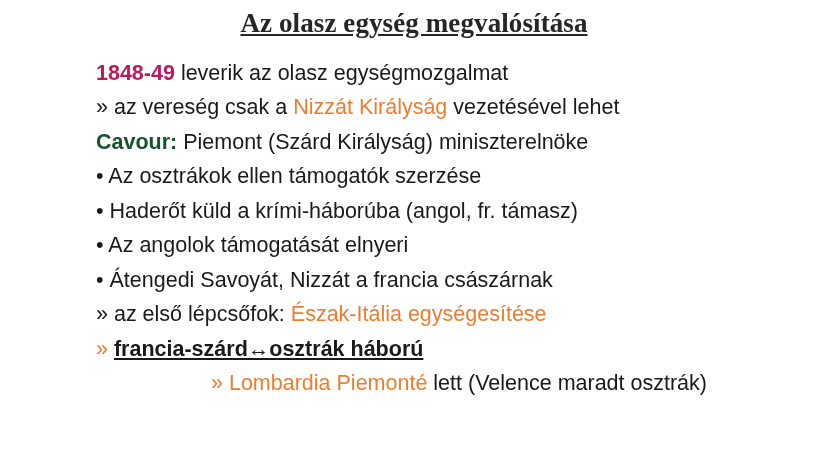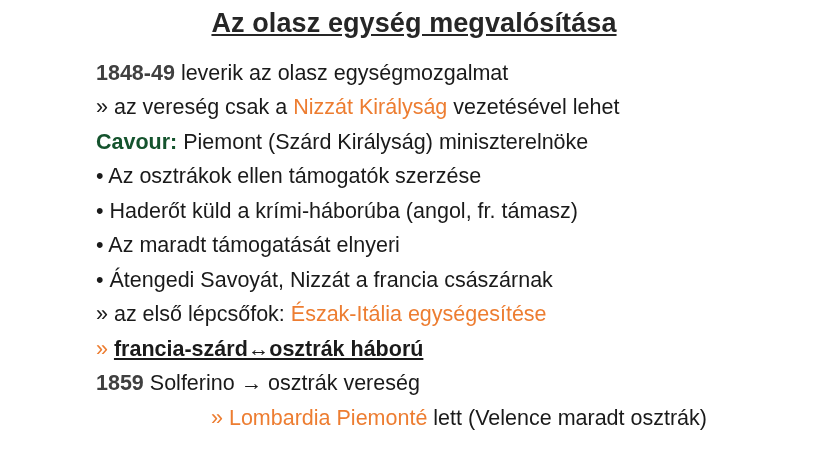--- a/index.html
+++ b/index.html
@@ -23,40 +23,41 @@
     position: absolute;
     left: 0;
     top: 8px;
     width: 828px;
     text-align: center;
     font-size: 27px;
     font-weight: bold;
     color: #262626;
     text-decoration: underline;
     letter-spacing: 0.1px;
+    font-family: Liberation Serif, serif;
   }
   .body-block {
     position: absolute;
     left: 96px;
     top: 56px;
     width: 700px;
   }
   .line {
     font-size: 21.5px;
     color: #1a1a1a;
     line-height: 1.0;
     padding: 6.5px 0;
     white-space: nowrap;
   }
   .line.indent {
     padding-left: 26px;
     text-align: center;
   }
   .red {
-    color: #404040;
+    color: #be185d;
     font-weight: bold;
   }
   .orange {
     color: #ed7d31;
   }
   .orange-bold {
     color: #14532d;
     font-weight: bold;
   }
   .ul-bold {
@@ -68,20 +69,19 @@
 <body>
 
 <div class="slide">
   <div class="title">Az olasz egység megvalósítása</div>
   <div class="body-block">
       <div class="line"><span class="red">1848-49</span><span> leverik az olasz egységmozgalmat</span></div>
       <div class="line"><span>» az vereség csak a </span><span class="orange">Nizzát Királyság</span><span> vezetésével lehet</span></div>
       <div class="line"><span class="orange-bold">Cavour:</span><span> Piemont (Szárd Királyság) miniszterelnöke</span></div>
       <div class="line"><span>• Az osztrákok ellen támogatók szerzése</span></div>
       <div class="line"><span>• Haderőt küld a krími-háborúba (angol, fr. támasz)</span></div>
-      <div class="line"><span>• Az maradt támogatását elnyeri</span></div>
+      <div class="line"><span>• Az angolok támogatását elnyeri</span></div>
       <div class="line"><span>• Átengedi Savoyát, Nizzát a francia császárnak</span></div>
       <div class="line"><span>» az első lépcsőfok: </span><span class="orange">Észak-Itália egységesítése</span></div>
       <div class="line"><span class="orange">» </span><span class="ul-bold">francia-szárd↔osztrák háború</span></div>
-      <div class="line"><span class="red">1859</span><span> Solferino → osztrák vereség</span></div>
       <div class="line indent"><span class="orange">» </span><span class="orange">Lombardia Piemonté</span><span> lett (Velence maradt osztrák)</span></div>
     </div>
 </div>
 
 </body></html>

